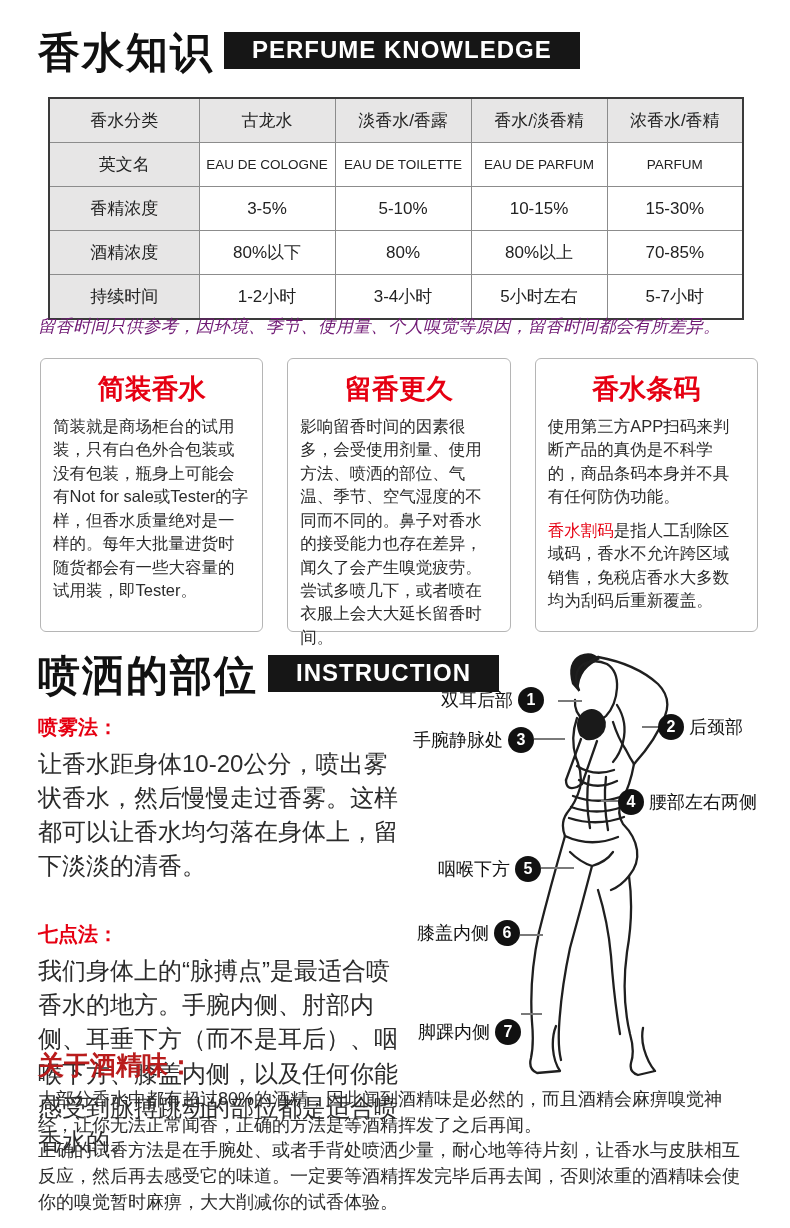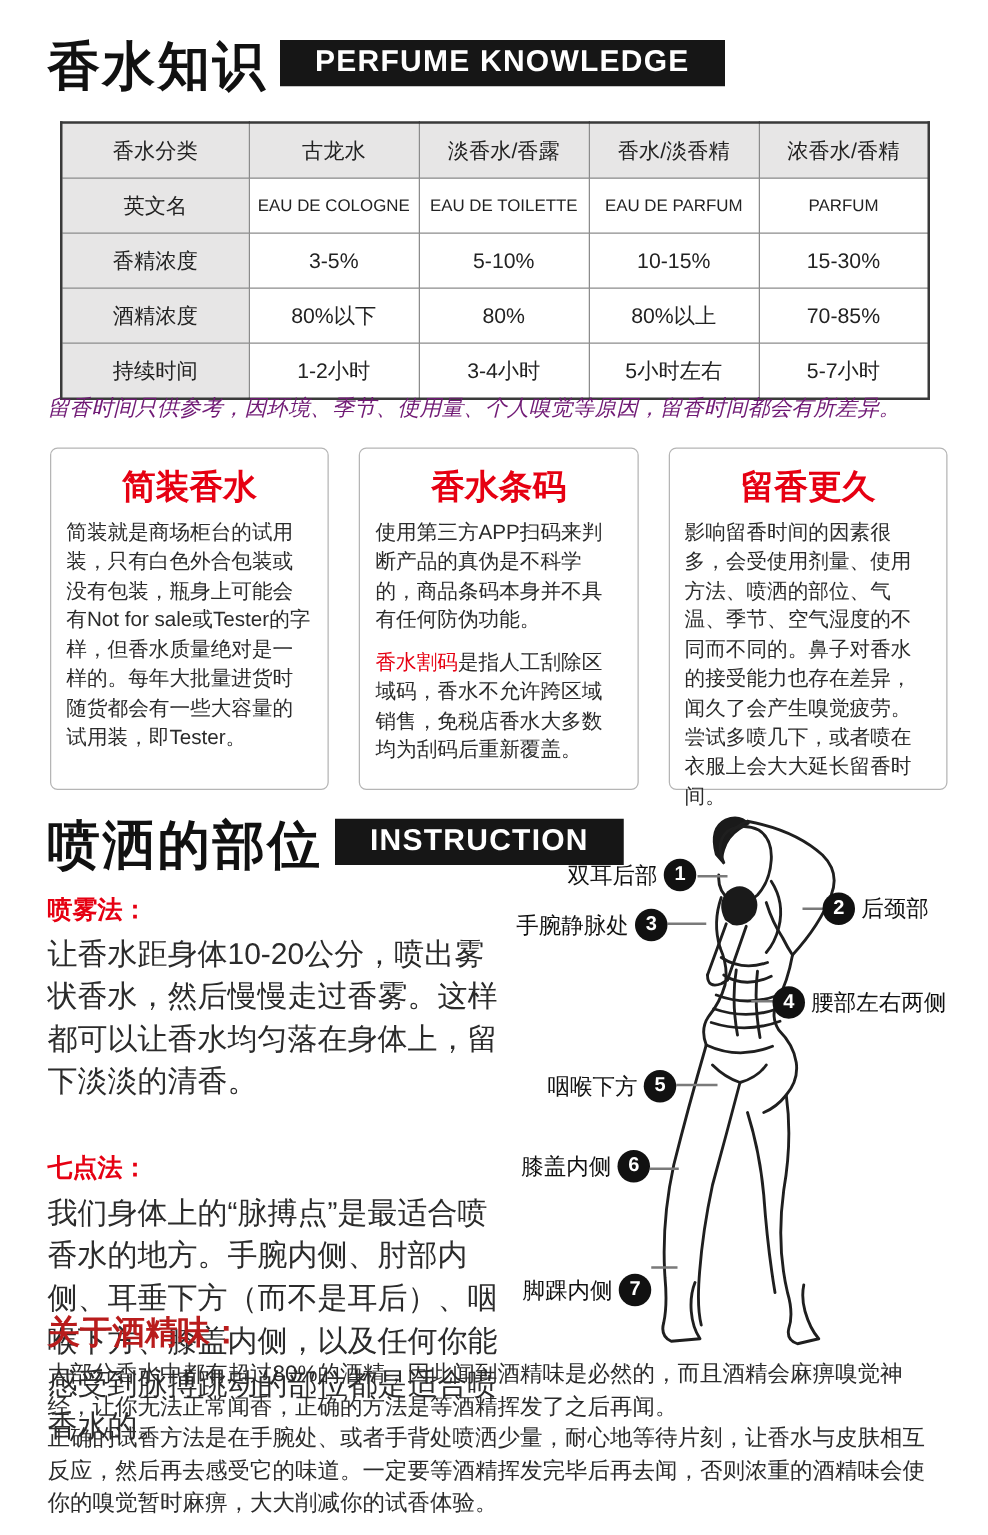--- a/index.html
+++ b/index.html
@@ -40,21 +40,21 @@
   .method + .method{margin-top:38px;}
 
   
   .diagram{position:absolute;left:420px;top:650px;width:370px;height:430px;}
   .figure-svg{position:absolute;left:0;top:0;}
   .dp{position:absolute;display:flex;align-items:center;gap:5px;white-space:nowrap;}
   .dp .lbl{font-size:18px;color:#111;}
   .dp .num{width:26px;height:26px;border-radius:50%;background:#111;color:#fff;font-weight:bold;
            font-size:16px;line-height:26px;text-align:center;flex:0 0 26px;}
   .conn{position:absolute;height:2px;background:#7a7a7a;}
-  .p1{right:233px;top:37px;}  .c1{left:138px;top:50px;width:24px;}
+  .p1{right:246px;top:37px;}  .c1{left:138px;top:50px;width:24px;}
   .p2{left:238px;top:64px;}   .c2{left:222px;top:76px;width:18px;}
   .p3{right:256px;top:77px;}  .c3{left:114px;top:88px;width:31px;}
   .p4{left:198px;top:139px;}  .c4{left:181px;top:150px;width:19px;}
   .p5{right:249px;top:206px;} .c5{left:121px;top:217px;width:33px;}
   .p6{right:270px;top:270px;} .c6{left:100px;top:284px;width:23px;}
   .p7{right:269px;top:369px;} .c7{left:101px;top:363px;width:21px;}
 
   
   .alcohol{position:absolute;left:38px;top:1048px;width:716px;}
   .alcohol h4{margin:0 0 4px;font-size:26px;font-weight:bold;color:#b91c1c;}
@@ -118,27 +118,27 @@
     </table>
 
   <div class="table-note">留香时间只供参考，因环境、季节、使用量、个人嗅觉等原因，留香时间都会有所差异。</div>
 
   <div class="cards">
     <div class="card">
       <h3>简装香水</h3>
       <p>简装就是商场柜台的试用装，只有白色外合包装或没有包装，瓶身上可能会有Not for sale或Tester的字样，但香水质量绝对是一样的。每年大批量进货时随货都会有一些大容量的试用装，即Tester。</p>
     </div>
     <div class="card">
+      <h3>留香更久</h3>
+      <p>影响留香时间的因素很多，会受使用剂量、使用方法、喷洒的部位、气温、季节、空气湿度的不同而不同的。鼻子对香水的接受能力也存在差异，闻久了会产生嗅觉疲劳。尝试多喷几下，或者喷在衣服上会大大延长留香时间。</p>
+    </div>
+    <div class="card">
       <h3>香水条码</h3>
       <p>使用第三方APP扫码来判断产品的真伪是不科学的，商品条码本身并不具有任何防伪功能。</p>
       <p><span class="red-inline">香水割码</span><span>是指人工刮除区域码，香水不允许跨区域销售，免税店香水大多数均为刮码后重新覆盖。</span></p>
-    </div>
-    <div class="card">
-      <h3>留香更久</h3>
-      <p>影响留香时间的因素很多，会受使用剂量、使用方法、喷洒的部位、气温、季节、空气湿度的不同而不同的。鼻子对香水的接受能力也存在差异，闻久了会产生嗅觉疲劳。尝试多喷几下，或者喷在衣服上会大大延长留香时间。</p>
     </div>
   </div>
 
   <div class="sec-header hdr2">
     <span class="cn">喷洒的部位</span>
     <span class="badge">INSTRUCTION</span>
   </div>
 
   <div class="methods">
     <div class="method">

